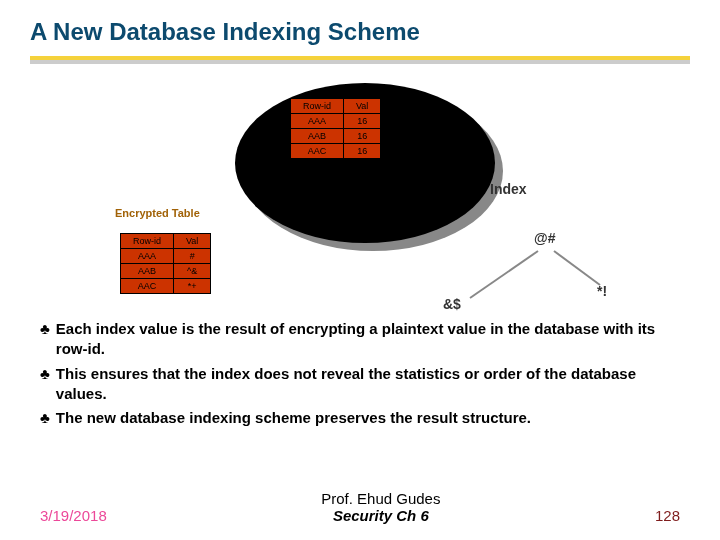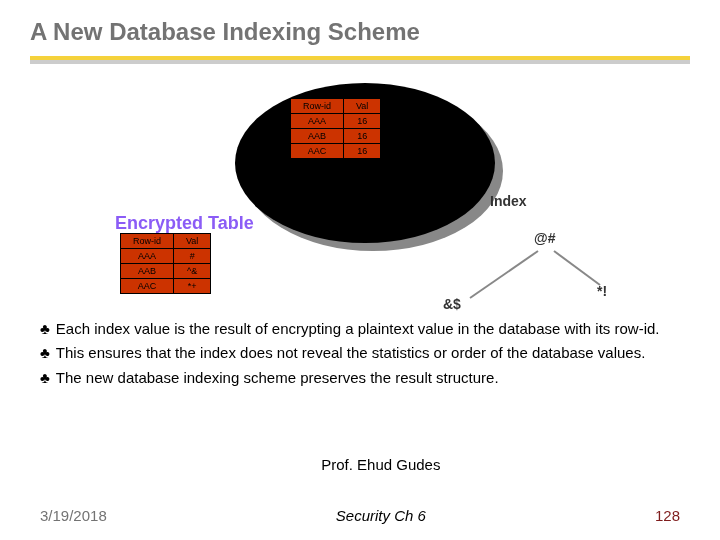--- a/index.html
+++ b/index.html
@@ -8,21 +8,21 @@
       height: 540px;
       background: white;
       font-family: Arial, sans-serif;
       position: relative;
       overflow: hidden;
     }
     .slide-title {
       font-family: Arial, sans-serif;
       font-weight: bold;
       font-size: 24px;
-      color: #737373;
+      color: #0c4a6e;
       padding: 18px 30px 10px 30px;
     }
     .title-underline {
       margin: 0 30px 8px 30px;
       height: 14px;
       position: relative;
     }
     .title-underline::before {
       content: "";
       position: absolute;
@@ -64,29 +64,29 @@
     .inner-table th, .inner-table td {
       border: 1px solid #000;
       padding: 2px 12px;
       text-align: center;
       font-weight: normal;
     }
     .inner-table th { font-weight: normal; }
     .enc-label {
       position: absolute;
       left: 85px;
-      top: 135px;
-      font-size: 18px;
-      font-weight: bold;
-      color: #8b5cf6;
+      top: 129px;
+      font-size: 11px;
+      font-weight: bold;
+      color: #a16207;
     }
     .index-label {
       position: absolute;
       left: 460px;
-      top: 115px;
+      top: 103px;
       font-size: 14px;
       font-weight: bold;
       color: #333;
     }
     .enc-table {
       position: absolute;
       left: 90px;
       top: 155px;
       border-collapse: collapse;
       font-size: 9px;
@@ -124,36 +124,36 @@
       display: flex;
       align-items: flex-start;
       margin-bottom: 4px;
     }
     .bullet-icon {
       font-size: 15px;
       margin-right: 6px;
       color: #000;
       line-height: 1.35;
     }
-    .bullet-text { flex: 1; }
+    .bullet-text { flex: 1; font-weight: bold; }
     .footer {
       position: absolute;
       bottom: 16px;
       left: 0;
       right: 0;
       display: flex;
       justify-content: space-between;
       align-items: flex-end;
       padding: 0 40px;
       font-size: 15px;
     }
-    .footer-date { color: #737373; margin-top: 40px; }
+    .footer-date { color: #ec4899; margin-top: 40px; }
     .footer-center { text-align: center; }
     .footer-prof { color: #000; }
-    .footer-course { font-style: italic; font-weight: normal; margin-top: 34px; }
+    .footer-course { font-style: italic; font-weight: bold; }
     .footer-page { color: #7f1d1d; }
   </style>
 </head>
 <body>
 
 <div class="slide-title">A New Database Indexing Scheme</div>
 <div class="title-underline"></div>
 
 <div class="diagram">
   <div class="black-blob"></div>

